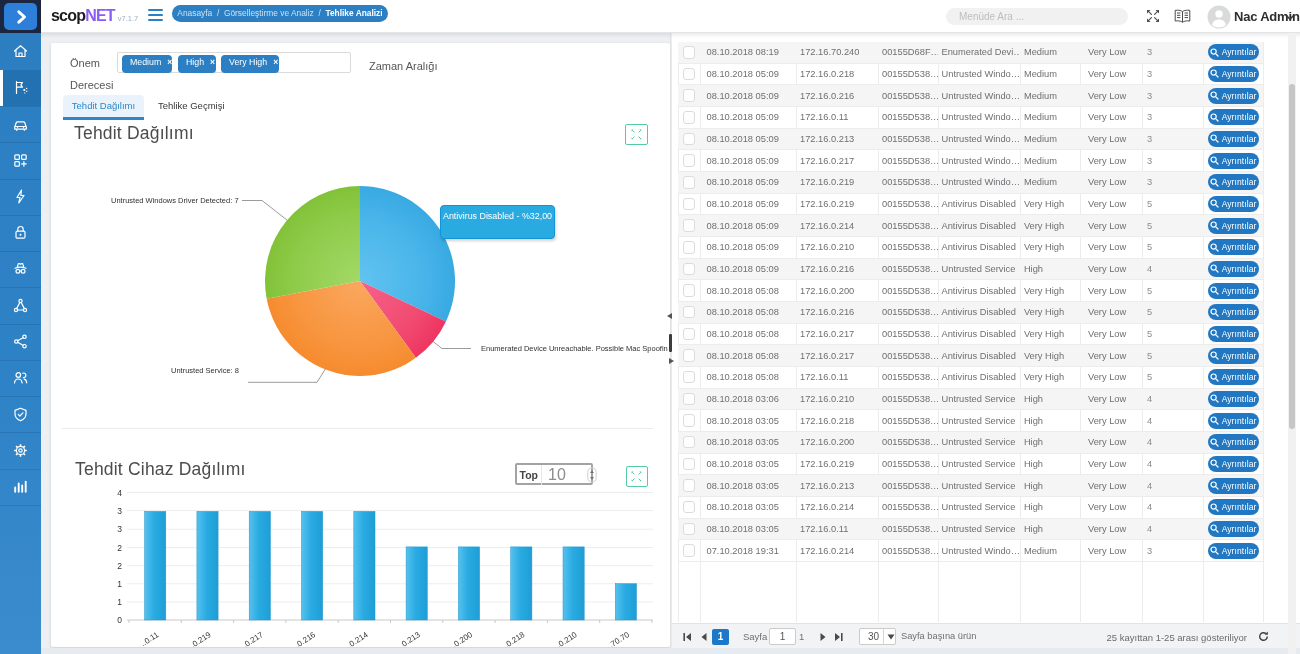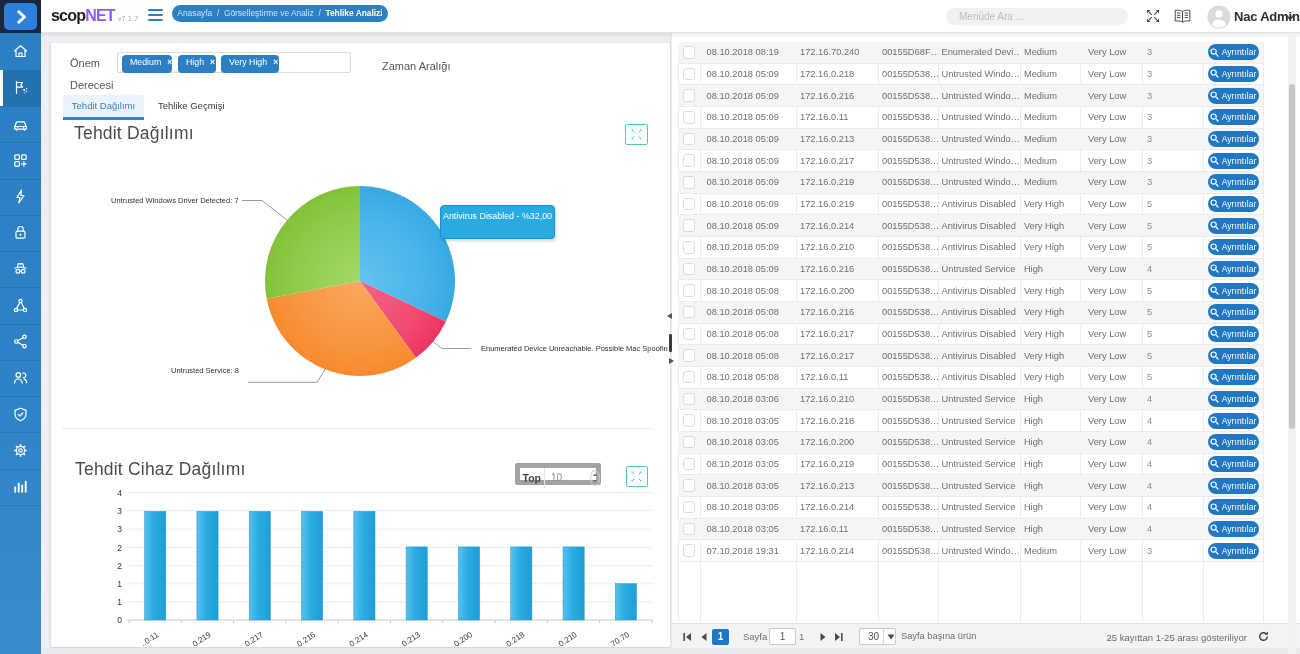--- a/index.html
+++ b/index.html
@@ -47,24 +47,24 @@
 #tabina{left:158px;top:95px;height:22px;font-size:9.5px;color:#36383b;line-height:22px}
 .h1{font-size:17.5px;color:#4b4c4e;letter-spacing:.2px}
 .expico{width:22.5px;height:20.5px;border:1px solid #55caa5;border-radius:2px;display:flex;
  align-items:center;justify-content:center}
 
 .plabel{font-size:7.5px;color:#303030;white-space:nowrap}
 #tooltip{left:440px;top:205px;width:115px;height:34px;background:#29abe2;border:1px solid #1493d6;
  border-radius:4px;color:#fff;font-size:8.9px;text-align:center;line-height:21px;
  box-shadow:1px 2px 3px rgba(0,0,0,.18)}
 
-#topbox{left:515px;top:463px;width:86px;height:22px;border:5px solid #a3a3a3;border-radius:2px;background:#fff}
+#topbox{left:515px;top:463px;width:78px;height:22px;border:2px solid #a3a3a3;border-radius:2px;background:#fff}
 #topbox .t{position:absolute;left:0;top:0;width:24.5px;height:20px;line-height:20px;text-align:center;
  font-size:10.5px;font-weight:bold;color:#454545;border-right:1px solid #e6e6e6}
-#topbox .n{position:absolute;left:31px;top:0;height:20px;line-height:20px;font-size:10px;color:#8d8d8d}
+#topbox .n{position:absolute;left:31px;top:0;height:20px;line-height:20px;font-size:16px;color:#8d8d8d}
 
 #split-line{left:670px;top:33px;width:1px;height:621px;background:#e2e2e2}
 #split-bar{left:668.5px;top:334px;width:3px;height:18px;background:#3c3c3c;border-radius:1px}
 
 .vline{top:42px;width:1px;height:580px;background:#ececec}
 #tabletop{left:678px;top:41.5px;width:585px;height:1px;background:#e8e8e8}
 .trow{left:678px;width:585px;height:21.66px;border-bottom:1px solid #ececec;display:flex;
  font-size:9.3px;color:#6e6f72;align-items:center;white-space:nowrap}
 .odd{background:#f5f5f6}
 .c0{width:22px;display:flex;align-items:center;justify-content:center}
@@ -653,21 +653,21 @@
         <text x="577.6" y="636" font-size="8" fill="#333" text-anchor="end" font-family="Liberation Sans" transform="rotate(-33 577.6 636)">.0.210</text>
         <rect x="615.3" y="583.7" width="21.2" height="36.3" fill="url(#gbar)" stroke="#1d95cc" stroke-width="0.5"></rect>
         <text x="629.9" y="636" font-size="8" fill="#333" text-anchor="end" font-family="Liberation Sans" transform="rotate(-33 629.9 636)">..70.70</text>
       </g>
     </svg>
     <div class="flabel abs" style="left:70px;top:51.5px">Önem<br>Derecesi</div>
     <div id="selbox" class="abs"></div>
     <div class="pill" style="left:122px;width:50px">Medium<span class="x">×</span></div>
     <div class="pill" style="left:178px;width:38px">High<span class="x">×</span></div>
     <div class="pill" style="left:221px;width:58px">Very High<span class="x">×</span></div>
-    <div class="flabel abs" style="left:382px;top:54.5px">Zaman Aralığı</div>
+    <div class="flabel abs" style="left:369px;top:54.5px">Zaman Aralığı</div>
     <div id="tabact" class="abs">Tehdit Dağılımı</div>
     <div id="tabline" class="abs"></div>
     <div id="tabina" class="abs">Tehlike Geçmişi</div>
     <div class="h1 abs" style="left:74px;top:123px">Tehdit Dağılımı</div>
     <div class="expico abs" style="left:625px;top:124px">
       <svg class="abs" style="" width="21" height="21" viewBox="0 0 21 21">
         <g stroke="#45c69e" stroke-width="0.9" fill="#45c69e">
           <path d="M8.4 8.4 6.2 6.2 M12.6 8.4l2.2-2.2 M8.4 12.6l-2.2 2.2 M12.6 12.6l2.2 2.2" fill="none"></path>
           <path d="M5.6 7.4V5.6h1.8z M13.4 5.6h1.8v1.8z M5.6 13.4v1.8h1.8z M15.2 13.4v1.8h-1.8z" stroke="none"></path>
         </g>

